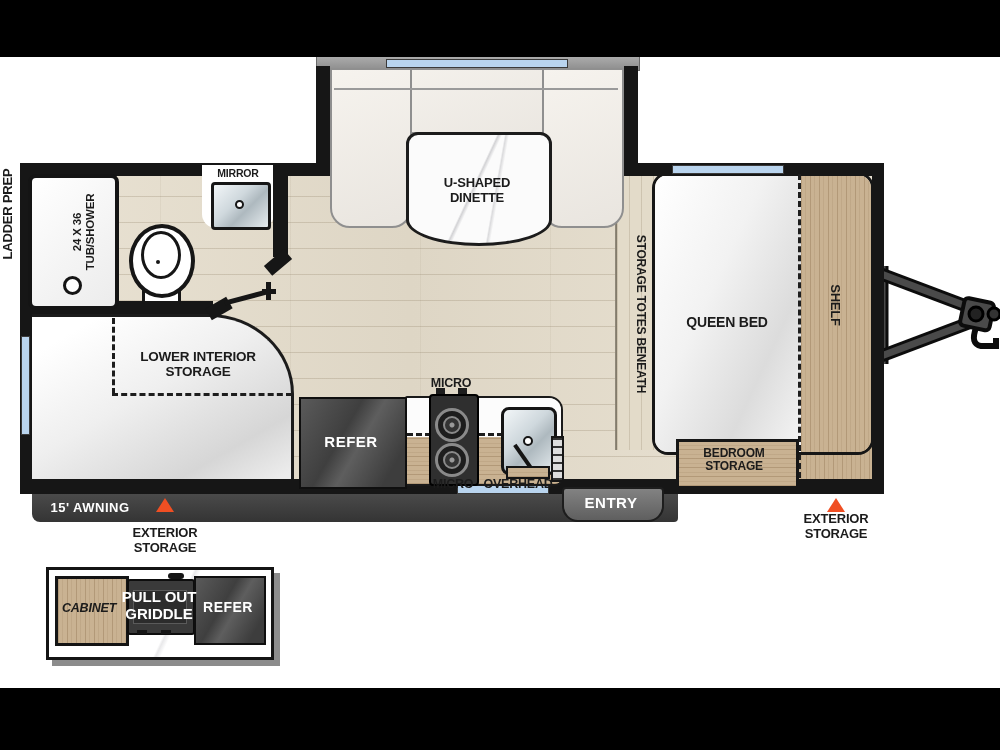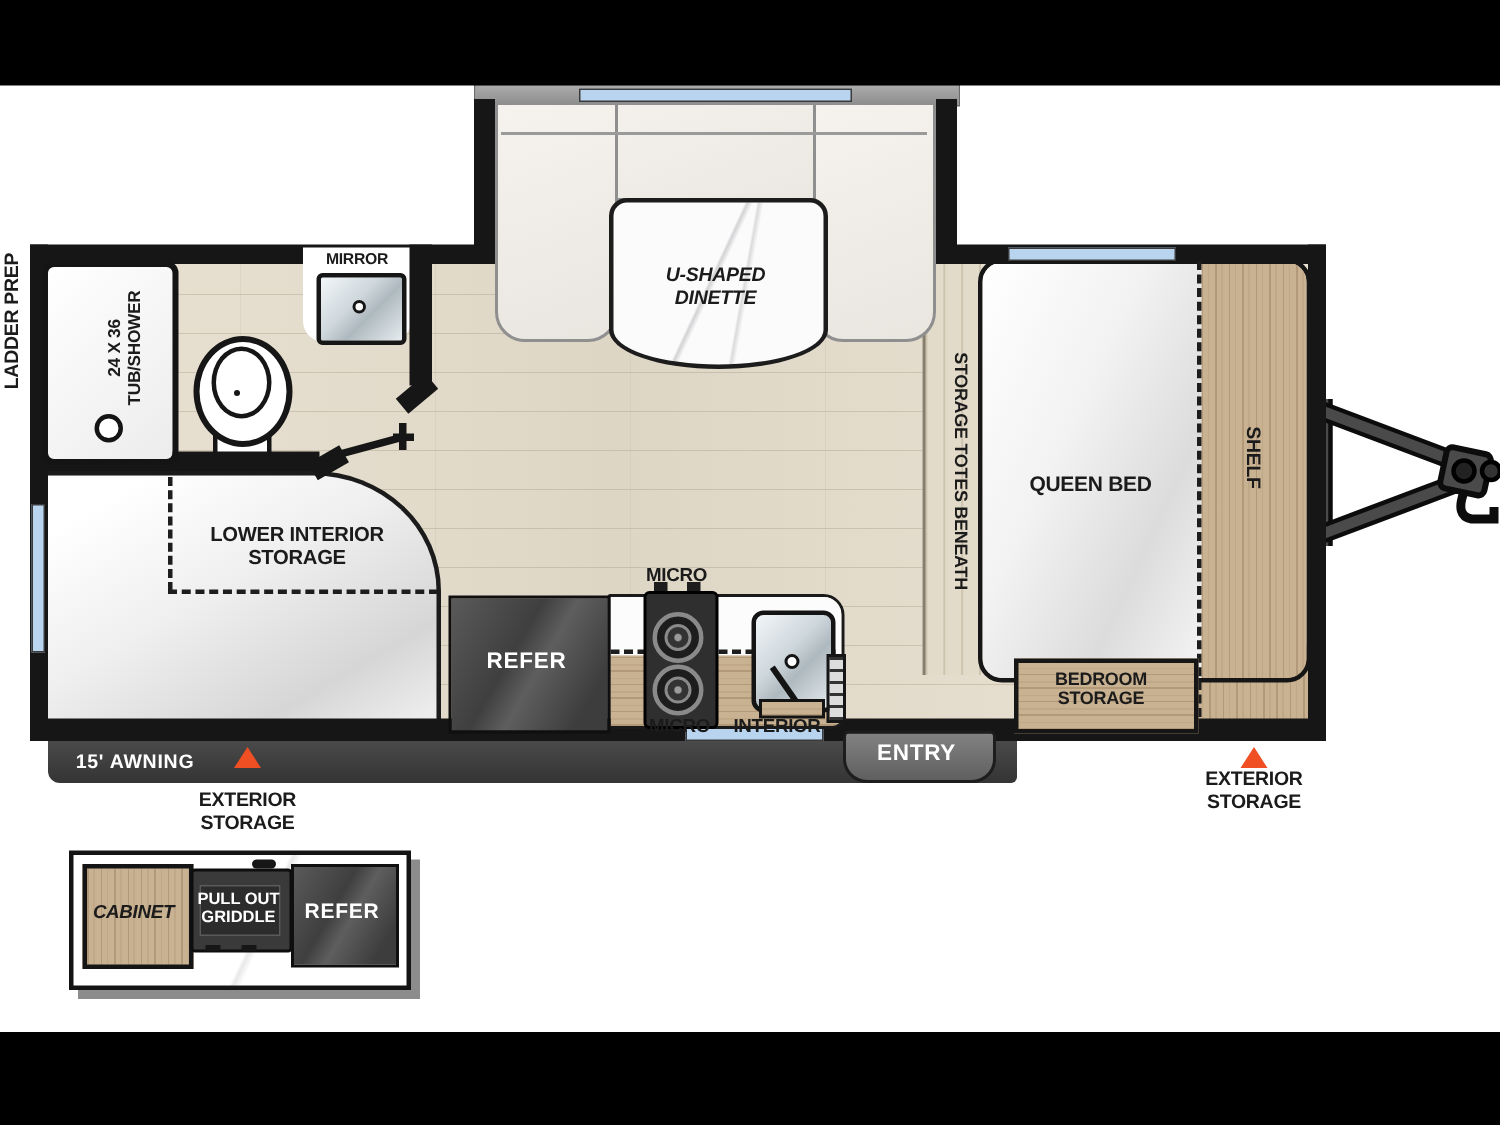--- a/index.html
+++ b/index.html
@@ -59,21 +59,21 @@
   <div class="wall" style="left:316px;top:66px;width:14px;height:110px;"></div>
   <div class="wall" style="left:624px;top:66px;width:14px;height:110px;"></div>
   <div class="abs bench" style="left:330px;top:68px;width:290px;height:62px;z-index:3;"></div>
   <div class="abs bench" style="left:330px;top:68px;width:78px;height:156px;border-radius:0 0 20px 20px;z-index:3;"></div>
   <div class="abs bench" style="left:542px;top:68px;width:78px;height:156px;border-radius:0 0 20px 20px;z-index:3;"></div>
   <div class="abs" style="left:334px;top:88px;width:284px;height:2px;background:#9a9a9a;z-index:3;"></div>
   <div class="abs" style="left:406px;top:132px;width:140px;height:108px;border:3px solid #1c1c1c;
               border-radius:12px 12px 50% 50% / 12px 12px 26px 26px;z-index:6;
               background:linear-gradient(115deg,rgba(0,0,0,0) 46%,rgba(170,170,175,.5) 47%,rgba(0,0,0,0) 49%),
                          linear-gradient(100deg,rgba(0,0,0,0) 60%,rgba(170,170,175,.4) 61%,rgba(0,0,0,0) 63%),#fbfbfb;"></div>
-  <div class="lbl" style="left:477px;top:191px;font-size:13px;font-style:italic;">
+  <div class="lbl" style="left:477px;top:191px;font-size:13px;">
     <span class="line">U-SHAPED</span>
     <span class="line">DINETTE</span>
   </div>
 
   <div class="wall" style="left:20px;top:163px;width:296px;height:13px;"></div>
   <div class="wall" style="left:636px;top:163px;width:248px;height:13px;"></div>
   <div class="wall" style="left:20px;top:163px;width:12px;height:331px;"></div>
   <div class="wall" style="left:872px;top:163px;width:12px;height:331px;"></div>
   <div class="wall" style="left:20px;top:479px;width:864px;height:15px;"></div>
   <div class="window" style="left:672px;top:165px;width:110px;height:7px;"></div>
@@ -134,21 +134,21 @@
 
   <div class="abs glass" style="left:501px;top:407px;width:50px;height:62px;border:3px solid #141414;border-radius:8px;z-index:6;"></div>
   <div class="abs" style="left:523px;top:436px;width:6px;height:6px;border:2px solid #141414;border-radius:50%;background:#fff;z-index:7;"></div>
   <div class="abs" style="left:522px;top:442px;width:4px;height:32px;background:#141414;transform:rotate(-35deg);z-index:7;"></div>
   <div class="abs wood-h" style="left:506px;top:466px;width:40px;height:9px;border:2px solid #141414;z-index:7;"></div>
   <div class="abs" style="left:551px;top:436px;width:9px;height:42px;border:2px solid #161616;z-index:6;
               background:repeating-linear-gradient(0deg,#333 0 2px,#ddd 2px 8px);"></div>
 
   <div class="lbl" style="left:451px;top:383px;font-size:12.5px;">MICRO</div>
   <div class="lbl" style="left:453px;top:484px;font-size:12.5px;">MICRO</div>
-  <div class="lbl" style="left:518px;top:484px;font-size:12.5px;">INTERIOR</div>
+  <div class="lbl" style="left:518px;top:484px;font-size:12.5px;">OVERHEAD</div>
 
   <div class="abs wood-v" style="left:788px;top:430px;width:84px;height:50px;z-index:2;"></div>
   <div class="abs" style="left:652px;top:172px;width:216px;height:277px;border:3px solid #161616;border-radius:16px;
               overflow:hidden;z-index:3;">
     <div class="abs" style="left:0;top:0;width:146px;height:277px;
                 background:linear-gradient(115deg,#ffffff 0%,#f2f2f2 40%,#dcdcdc 72%,#f5f5f5 100%);"></div>
     <div class="abs wood-v" style="left:146px;top:0;width:70px;height:277px;"></div>
   </div>
   <div class="dash-v" style="left:798px;top:174px;height:304px;"></div>
   <div class="lbl" style="left:727px;top:323px;font-size:14px;">QUEEN BED</div>
@@ -198,21 +198,21 @@
 
   <div class="abs" style="left:46px;top:567px;width:222px;height:87px;background:
               linear-gradient(115deg,rgba(0,0,0,0) 55%,rgba(190,190,195,.35) 56%,rgba(0,0,0,0) 58%),#ffffff;
               border:3px solid #141414;box-shadow:6px 6px 0 rgba(0,0,0,0.45);z-index:6;"></div>
   <div class="abs wood-v" style="left:55px;top:576px;width:68px;height:64px;border:3px solid #141414;z-index:7;"></div>
   <div class="lbl" style="left:89px;top:608px;font-size:12.5px;font-style:italic;">CABINET</div>
 
   <div class="abs" style="left:168px;top:573px;width:16px;height:6px;background:#161616;border-radius:3px;z-index:7;"></div>
   <div class="abs" style="left:127px;top:579px;width:64px;height:52px;background:#3a3a3a;border:2px solid #0d0d0d;border-radius:3px;z-index:7;"></div>
   <div class="abs" style="left:133px;top:590px;width:52px;height:32px;background:#2c2c2c;border:1px solid #5a5a5a;z-index:8;"></div>
-  <div class="lbl white" style="left:159px;top:606px;font-size:11px;letter-spacing:0;">
+  <div class="lbl white" style="left:159px;top:606px;font-size:15px;letter-spacing:0;">
     <span class="line">PULL OUT</span>
     <span class="line">GRIDDLE</span>
   </div>
   <div class="abs" style="left:137px;top:630px;width:10px;height:4px;background:#161616;z-index:8;"></div>
   <div class="abs" style="left:161px;top:630px;width:10px;height:4px;background:#161616;z-index:8;"></div>
 
   <div class="abs dark-appliance" style="left:194px;top:576px;width:68px;height:65px;z-index:7;"></div>
   <div class="lbl white" style="left:228px;top:608px;font-size:14px;">REFER</div>
 
 

